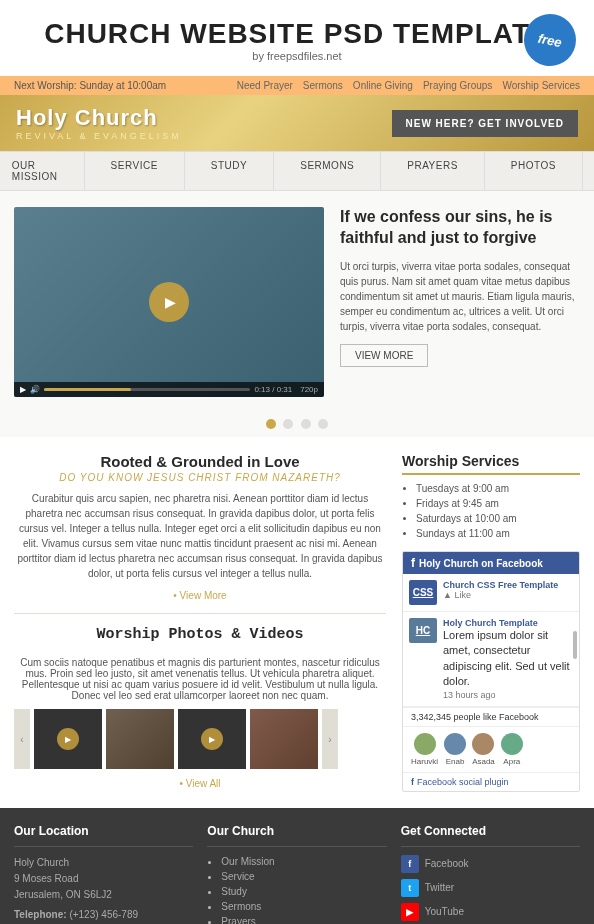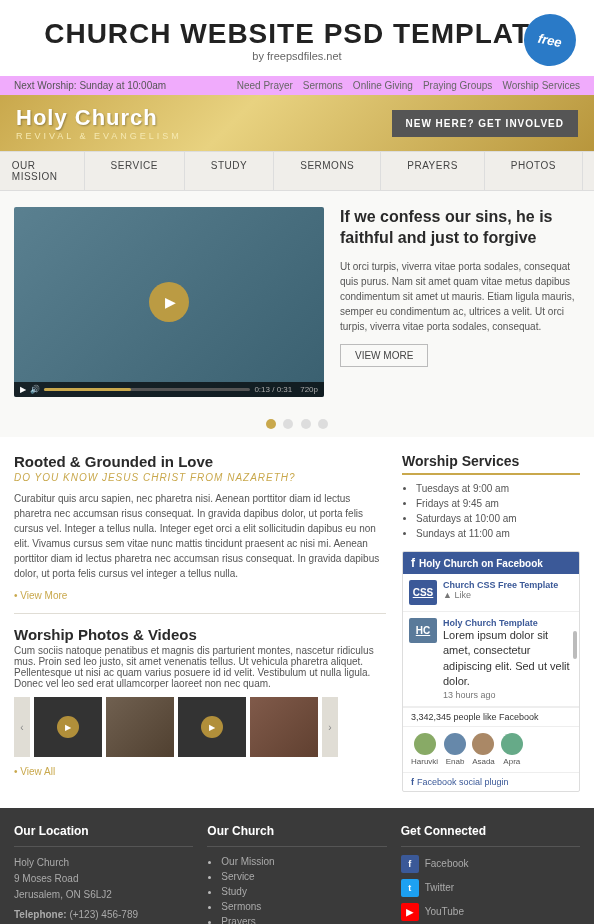--- a/index.html
+++ b/index.html
@@ -10,21 +10,21 @@
     .page-header h1 { font-size: 28px; font-weight: 900; color: #222; letter-spacing: 1px; text-transform: uppercase; display: inline-block; }
     .free-badge {
       position: absolute; top: 14px; right: 18px;
       background: #2a7ac7; color: #fff; border-radius: 50%; width: 52px; height: 52px;
       display: flex; align-items: center; justify-content: center;
       font-size: 13px; font-style: italic; font-weight: bold; transform: rotate(12deg);
     }
     .header-top-wrap { position: relative; }
 
     
-    .top-bar { background: #f0abfc; padding: 4px 14px; font-size: 10px; color: #555; display: flex; justify-content: space-between; }
+    .top-bar { background: #fdba74; padding: 4px 14px; font-size: 10px; color: #555; display: flex; justify-content: space-between; }
     .top-bar-links { display: flex; gap: 10px; }
     .top-bar-links span { color: #666; cursor: pointer; }
 
     
     .logo-bar { background: linear-gradient(135deg, #c9a84c 0%, #e8d280 40%, #b8963c 100%); padding: 10px 16px; display: flex; align-items: center; justify-content: space-between; }
     .logo-text { color: #fff; }
     .logo-text h2 { font-size: 22px; font-weight: bold; letter-spacing: 1px; text-shadow: 1px 1px 2px rgba(0,0,0,0.3); }
     .logo-text .tagline { font-size: 9px; letter-spacing: 3px; text-transform: uppercase; color: #f5e8b0; }
     .cta-button { background: #555; color: #fff; padding: 8px 14px; font-size: 10px; font-weight: bold; text-transform: uppercase; letter-spacing: 1px; cursor: pointer; border: none; }
 
@@ -53,32 +53,32 @@
     .hero-text p { font-size: 10px; color: #555; line-height: 1.5; margin-bottom: 10px; }
     .view-more-btn { display: inline-block; border: 1px solid #bbb; padding: 5px 14px; font-size: 10px; color: #444; cursor: pointer; text-transform: uppercase; }
 
     
     .hero-dots { text-align: center; padding: 6px; background: #f9f9f7; }
     .hero-dots span { display: inline-block; width: 10px; height: 10px; border-radius: 50%; background: #c9a84c; margin: 0 2px; }
     .hero-dots span.inactive { background: #ddd; }
 
     
     .content-area { display: flex; padding: 16px 14px; gap: 16px; background: #fff; }
-    .content-main { flex: 1; }
+    .content-main { flex: 1; text-align: center; }
     .content-sidebar { width: 178px; flex-shrink: 0; }
 
     .section-title { font-size: 15px; color: #2a2a2a; font-weight: bold; margin-bottom: 2px; }
     .section-subtitle { font-size: 10px; color: #c9a84c; text-transform: uppercase; letter-spacing: 1px; margin-bottom: 8px; font-style: italic; }
     .section-divider { border: none; border-top: 1px solid #e0ddd5; margin: 12px 0; }
 
     .content-text { font-size: 10px; color: #555; line-height: 1.5; margin-bottom: 8px; }
     .view-more-link { font-size: 10px; color: #c9a84c; text-decoration: none; }
 
     
-    .photo-section-title { font-size: 15px; color: #2a2a2a; font-weight: bold; margin-bottom: 2px; }
+    .photo-section-title { font-size: 15px; color: #2a2a2a; font-weight: bold; margin-bottom: 14px; font-family: Liberation Mono, monospace; }
     .photo-section-sub { font-size: 10px; color: #555; margin-bottom: 8px; }
     .photo-strip { display: flex; align-items: center; gap: 4px; margin: 8px 0; }
     .photo-prev, .photo-next { width: 16px; height: 60px; background: #e0ddd5; display: flex; align-items: center; justify-content: center; cursor: pointer; font-size: 10px; color: #888; flex-shrink: 0; }
     .photo-thumb { width: 68px; height: 60px; background: #888; position: relative; overflow: hidden; flex-shrink: 0; }
     .photo-thumb.dark { background: #333; }
     .photo-thumb-play { position: absolute; top: 50%; left: 50%; transform: translate(-50%,-50%); width: 22px; height: 22px; background: rgba(200,160,60,0.85); border-radius: 50%; display: flex; align-items: center; justify-content: center; font-size: 8px; color: #fff; }
     .view-all-link { font-size: 10px; color: #c9a84c; text-decoration: none; }
 
     
     .sidebar-title { font-size: 14px; color: #2a2a2a; font-weight: bold; margin-bottom: 8px; border-bottom: 2px solid #c9a84c; padding-bottom: 4px; }

